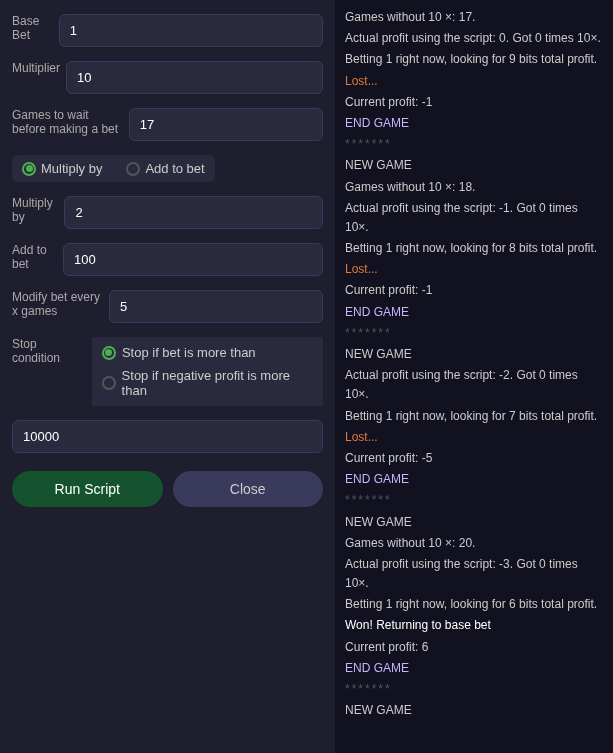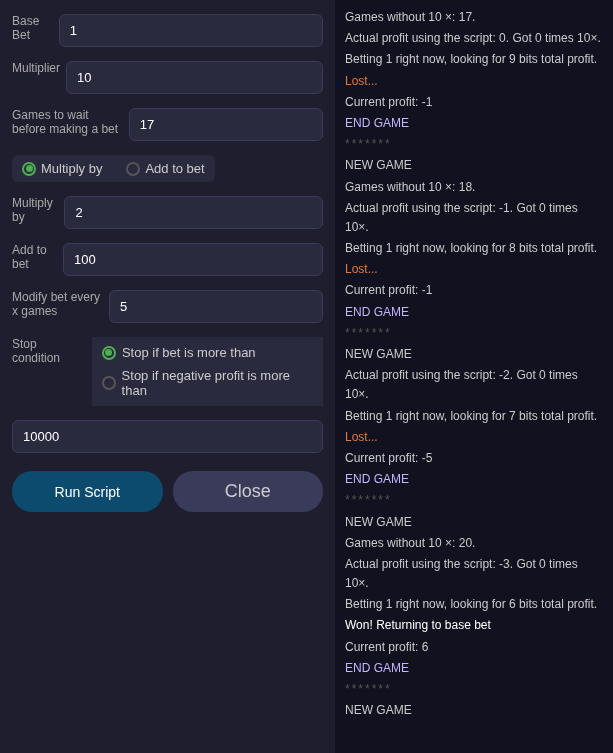--- a/index.html
+++ b/index.html
@@ -112,37 +112,37 @@
 
     
     .button-row {
       display: flex;
       gap: 10px;
       margin-top: 4px;
     }
 
     .btn-run {
       flex: 1;
-      background: #0c4a6e;
+      background: #14532d;
       color: #fff;
       border: none;
       border-radius: 20px;
       padding: 6px 0;
       font-size: 14px;
       cursor: pointer;
     }
 
     .btn-close {
       flex: 1;
       background: #3a3a5a;
       color: #ccc;
       border: none;
       border-radius: 20px;
       padding: 10px 0;
-      font-size: 18px;
+      font-size: 14px;
       cursor: pointer;
     }
 
     
     .right-panel {
       flex: 1;
       background: #111120;
       padding: 8px 10px;
       overflow-y: auto;
       display: flex;

